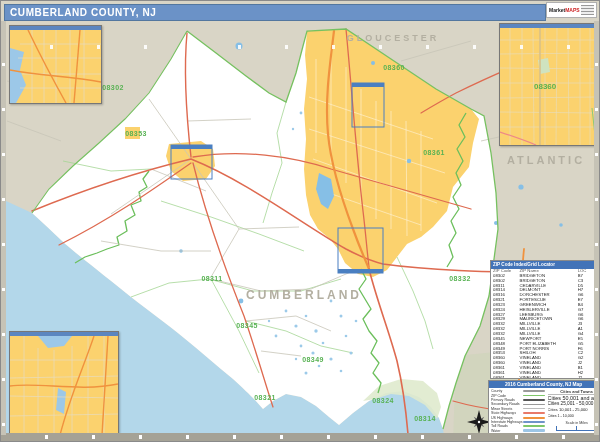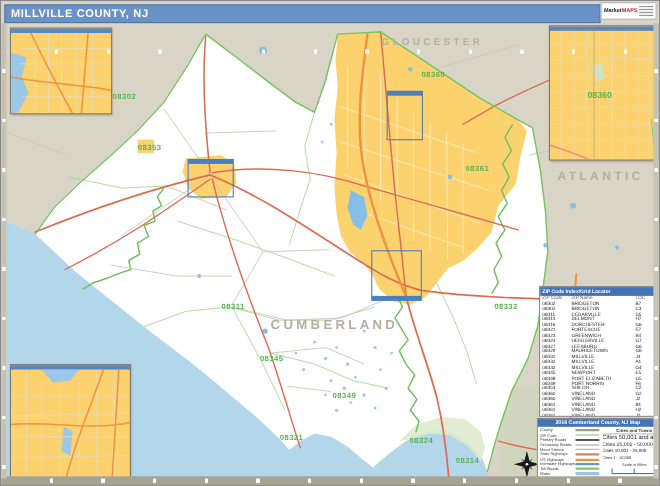--- a/index.html
+++ b/index.html
@@ -243,21 +243,21 @@
       </g>
 
     <g transform="translate(478,421)">
       <path transform="rotate(45) scale(0.62)" fill="#666" d="M0,-12 L2.5,-2.5 L12,0 L2.5,2.5 L0,12 L-2.5,2.5 L-12,0 L-2.5,-2.5 Z"></path>
       <path fill="#1a1a1a" d="M0,-12 L2.5,-2.5 L12,0 L2.5,2.5 L0,12 L-2.5,2.5 L-12,0 L-2.5,-2.5 Z"></path>
       <circle r="1.2" fill="#fff"></circle>
     </g>
   </svg>
 
   <div id="titlebar">
-    <span class="ttl">MILLVILLE COUNTY, NJ</span>
+    <span class="ttl">CUMBERLAND COUNTY, NJ</span>
   </div>
   <div id="logobox">
     <span class="brand"><span>Market</span><b>MAPS</b></span>
     <span class="addr"></span>
   </div>
 
   <div class="band" id="band-top"></div>
   <div class="band" id="band-bottom"></div>
   <div class="band" id="band-left"></div>
   <div class="band" id="band-right"></div>

